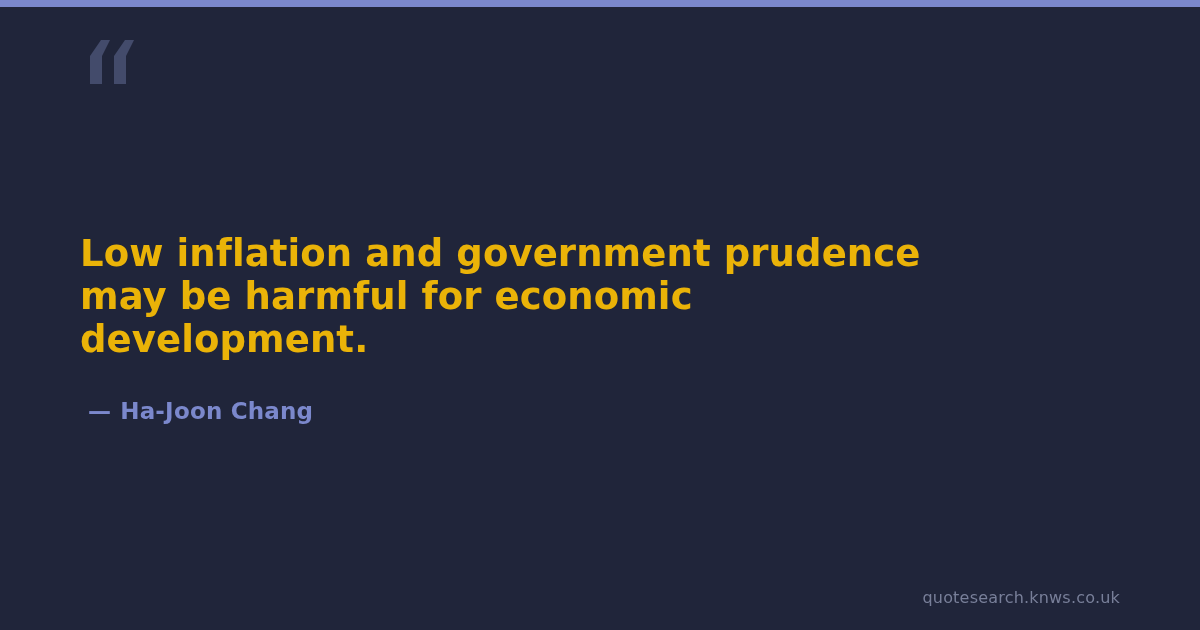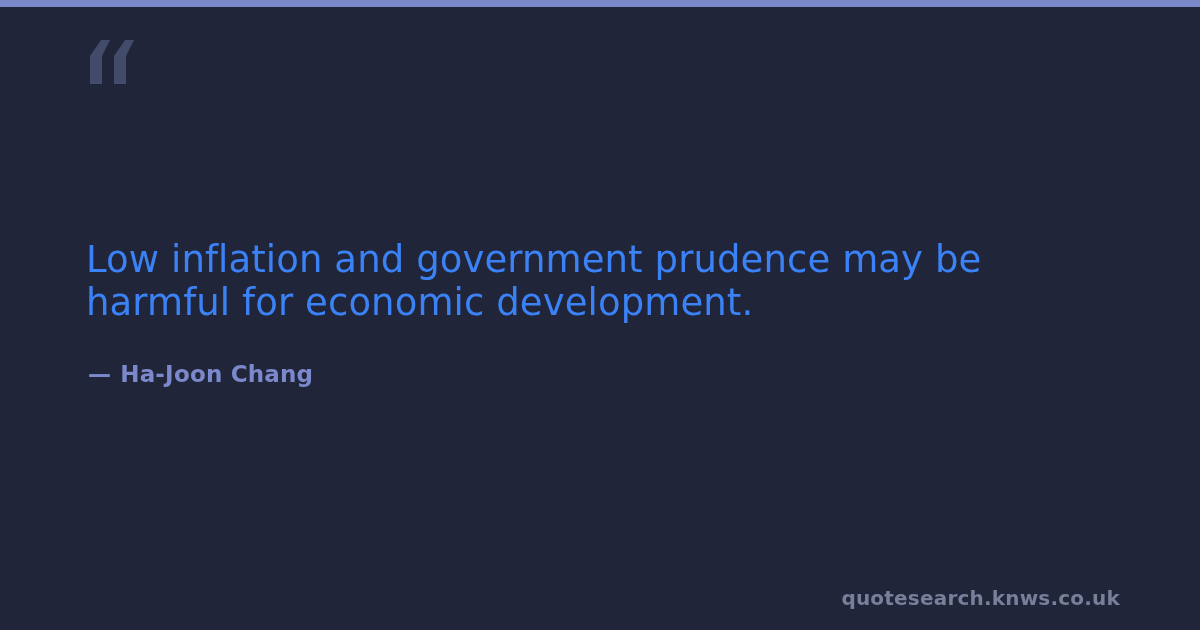--- a/index.html
+++ b/index.html
@@ -45,25 +45,25 @@
 
   
   .quote-body {
     position: absolute;
     left: 80px;
     top: 232px;
     width: 960px;
   }
 
   .quote-text {
-    margin: 6px;
-    color: #3b82f6;
+    margin: 0;
+    color: #eab308;
     font-size: 37px;
     line-height: 43px;
-    font-weight: 400;
+    font-weight: 700;
     letter-spacing: 0.1px;
     max-width: 910px;
   }
 
   .quote-attribution {
     margin: 8px;
     padding-top: 28px;
     color: #7b88cc;
     font-size: 23px;
     line-height: 28px;
@@ -75,23 +75,23 @@
     display: inline-block;
     padding-right: 9px;
   }
 
   
   .watermark {
     position: absolute;
     right: 80px;
     bottom: 22px;
     color: #787f99;
-    font-size: 20px;
+    font-size: 16px;
     line-height: 20px;
-    font-weight: 700;
+    font-weight: 400;
     letter-spacing: 0.2px;
     white-space: nowrap;
   }
 </style>
 </head>
 <body>
 
 <div class="quote-card">
 
   <div class="accent-bar"></div>

